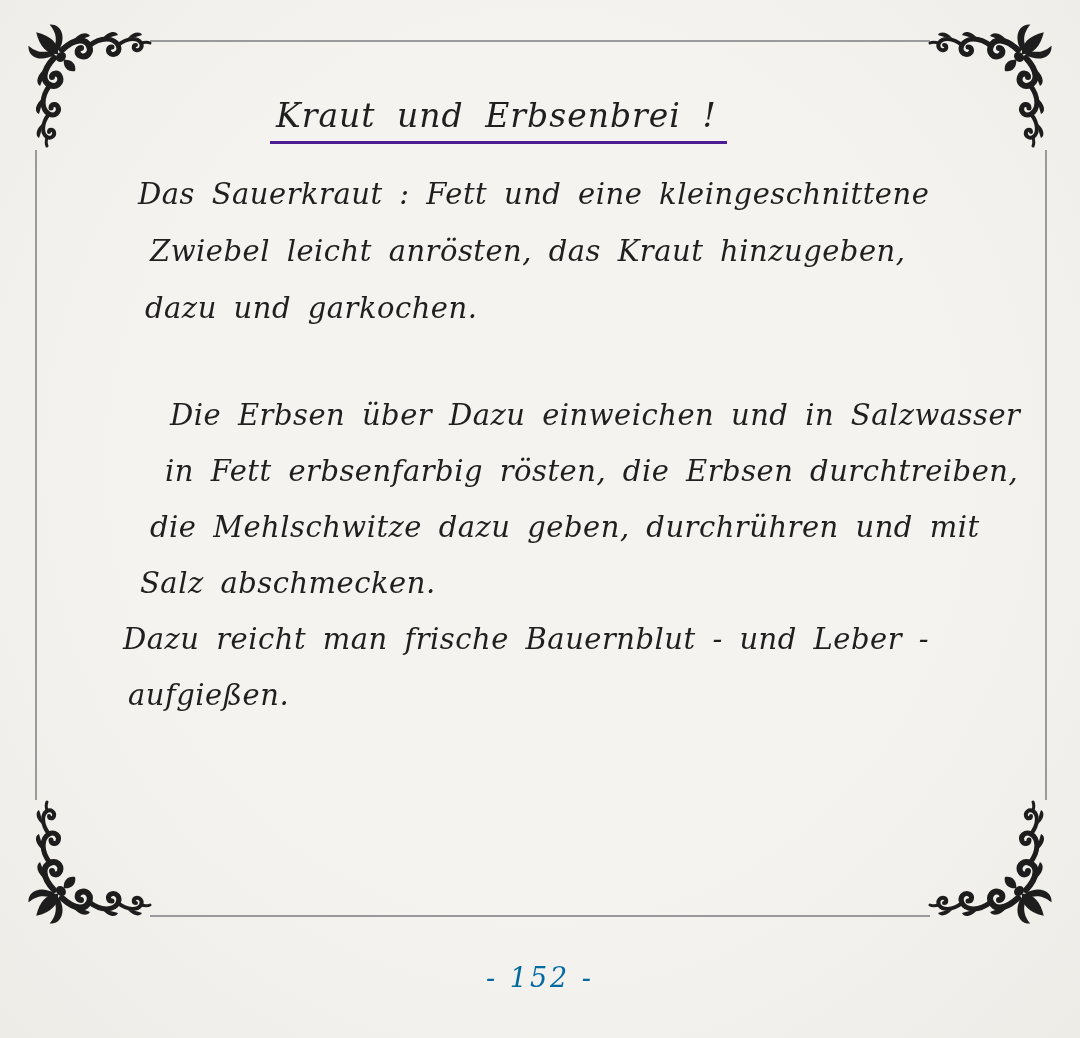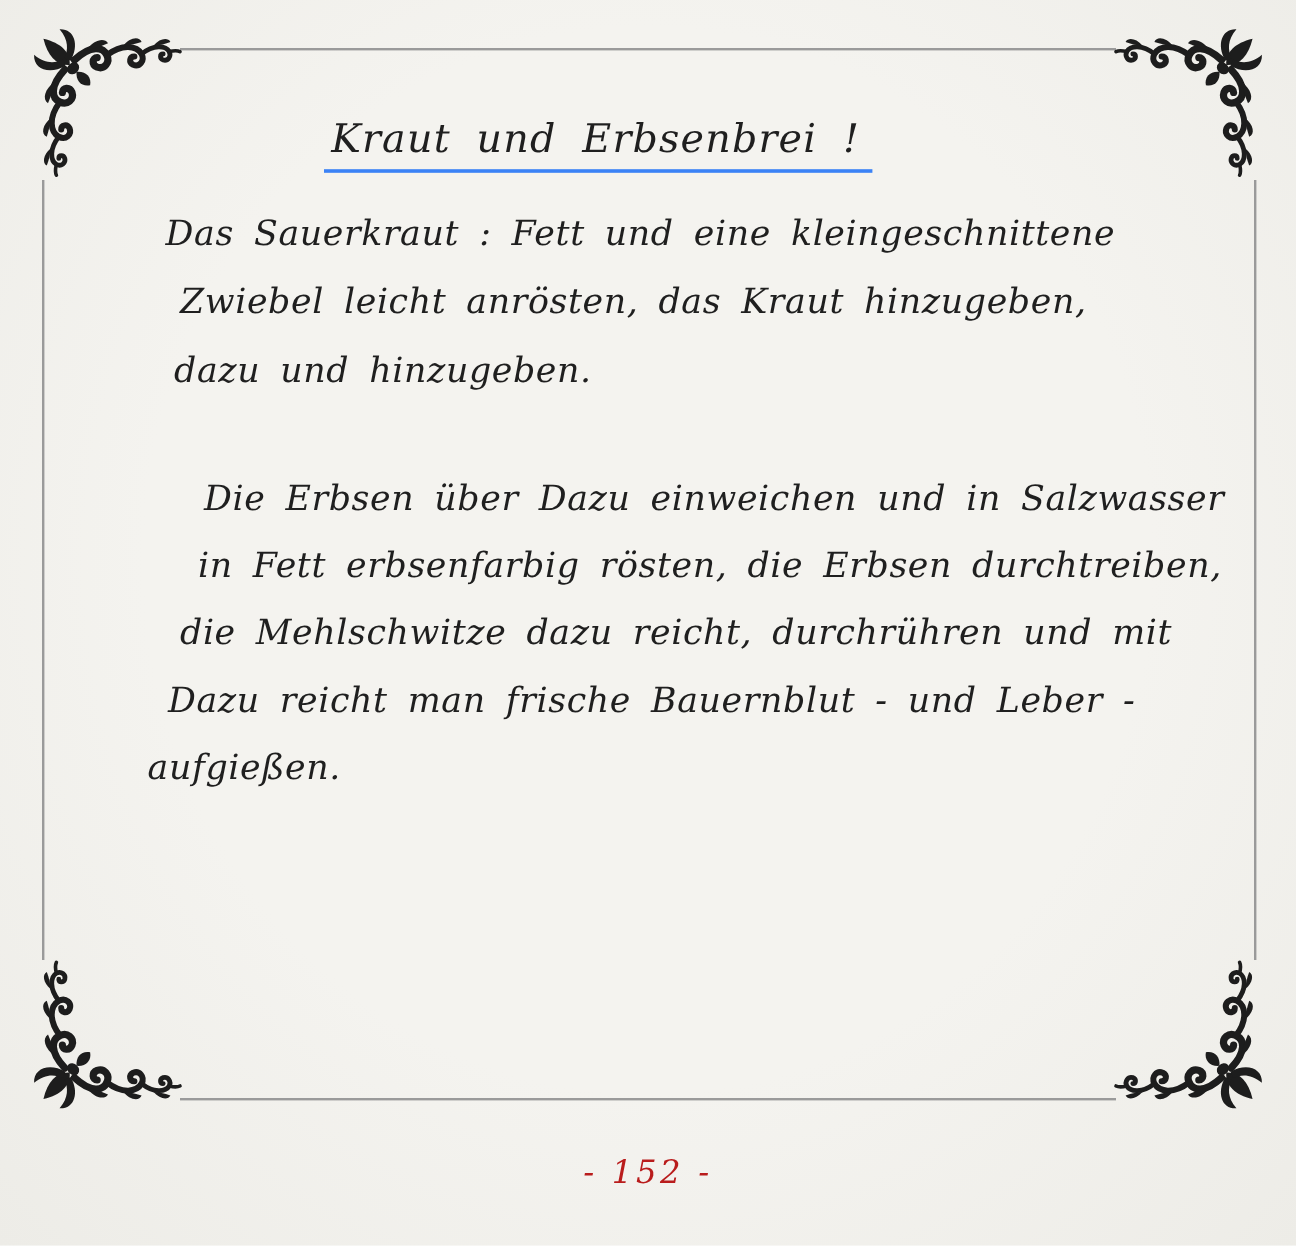--- a/index.html
+++ b/index.html
@@ -32,21 +32,21 @@
     letter-spacing:0.5px;
     word-spacing:7px;
   }
   .title-row { padding-left:165px; }
   .title {
     display:inline-block;
     font-size:33px;
     letter-spacing:1px;
     word-spacing:10px;
     padding:0 10px 6px 6px;
-    border-bottom:3px solid #3b82f6;
+    border-bottom:3px solid #4c1d95;
   }
   .para { margin:15px; }
   .para-1 { margin-top:22px; }
   .para-2 { margin-top:50px; }
   .line { line-height:57px; white-space:nowrap; }
   .para-2 .line { line-height:56px; }
 
   
   .para-1 .line:nth-child(1){ padding-left:18px; }
   .para-1 .line:nth-child(2){ padding-left:30px; }
@@ -59,21 +59,21 @@
   .para-2 .line:nth-child(5){ padding-left:3px;  }
   .para-2 .line:nth-child(6){ padding-left:8px;  }
   .para-2 .line:nth-child(7){ padding-left:35px; }
 
   .page-number {
     position:absolute; left:0; right:0; top:962px;
     text-align:center;
     font-style:italic;
     font-size:27px;
     letter-spacing:3px;
-    color:#b91c1c;
+    color:#0369a1;
   }
 </style>
 </head>
 <body>
 
 <svg width="0" height="0" style="position:absolute" aria-hidden="true">
   <symbol id="corner-ornament" viewBox="0 0 132 150">
     <g fill="none" stroke="#1d1d1d" stroke-linecap="round">
       <path d="M40,32 C54,19 64,21 67,28 C70,34 65,40 59,38 C54,36 55,30 59,30" stroke-width="6"></path>
       <path d="M67,28 C80,18 92,20 96,27 C99,33 94,38 89,36 C85,34 86,29 90,29" stroke-width="5"></path>
@@ -121,25 +121,26 @@
   </svg>
 
 <div class="content">
   <div class="title-row">
     <span class="title">Kraut und Erbsenbrei !</span>
   </div>
 
   <div class="para para-1">
     <div class="line">Das Sauerkraut : Fett und eine kleingeschnittene</div>
     <div class="line">Zwiebel leicht anrösten, das Kraut hinzugeben,</div>
-    <div class="line">dazu und hinzugeben.</div>
+    <div class="line">dazu und garkochen.</div>
   </div>
 
   <div class="para para-2">
     <div class="line">Die Erbsen über Dazu einweichen und in Salzwasser</div>
     <div class="line">in Fett erbsenfarbig rösten, die Erbsen durchtreiben,</div>
-    <div class="line">die Mehlschwitze dazu reicht, durchrühren und mit</div>
+    <div class="line">die Mehlschwitze dazu geben, durchrühren und mit</div>
+    <div class="line">Salz abschmecken.</div>
     <div class="line">Dazu reicht man frische Bauernblut - und Leber -</div>
     <div class="line">aufgießen.</div>
   </div>
 </div>
 
 <div class="page-number">- 152 -</div>
 
 </body></html>

